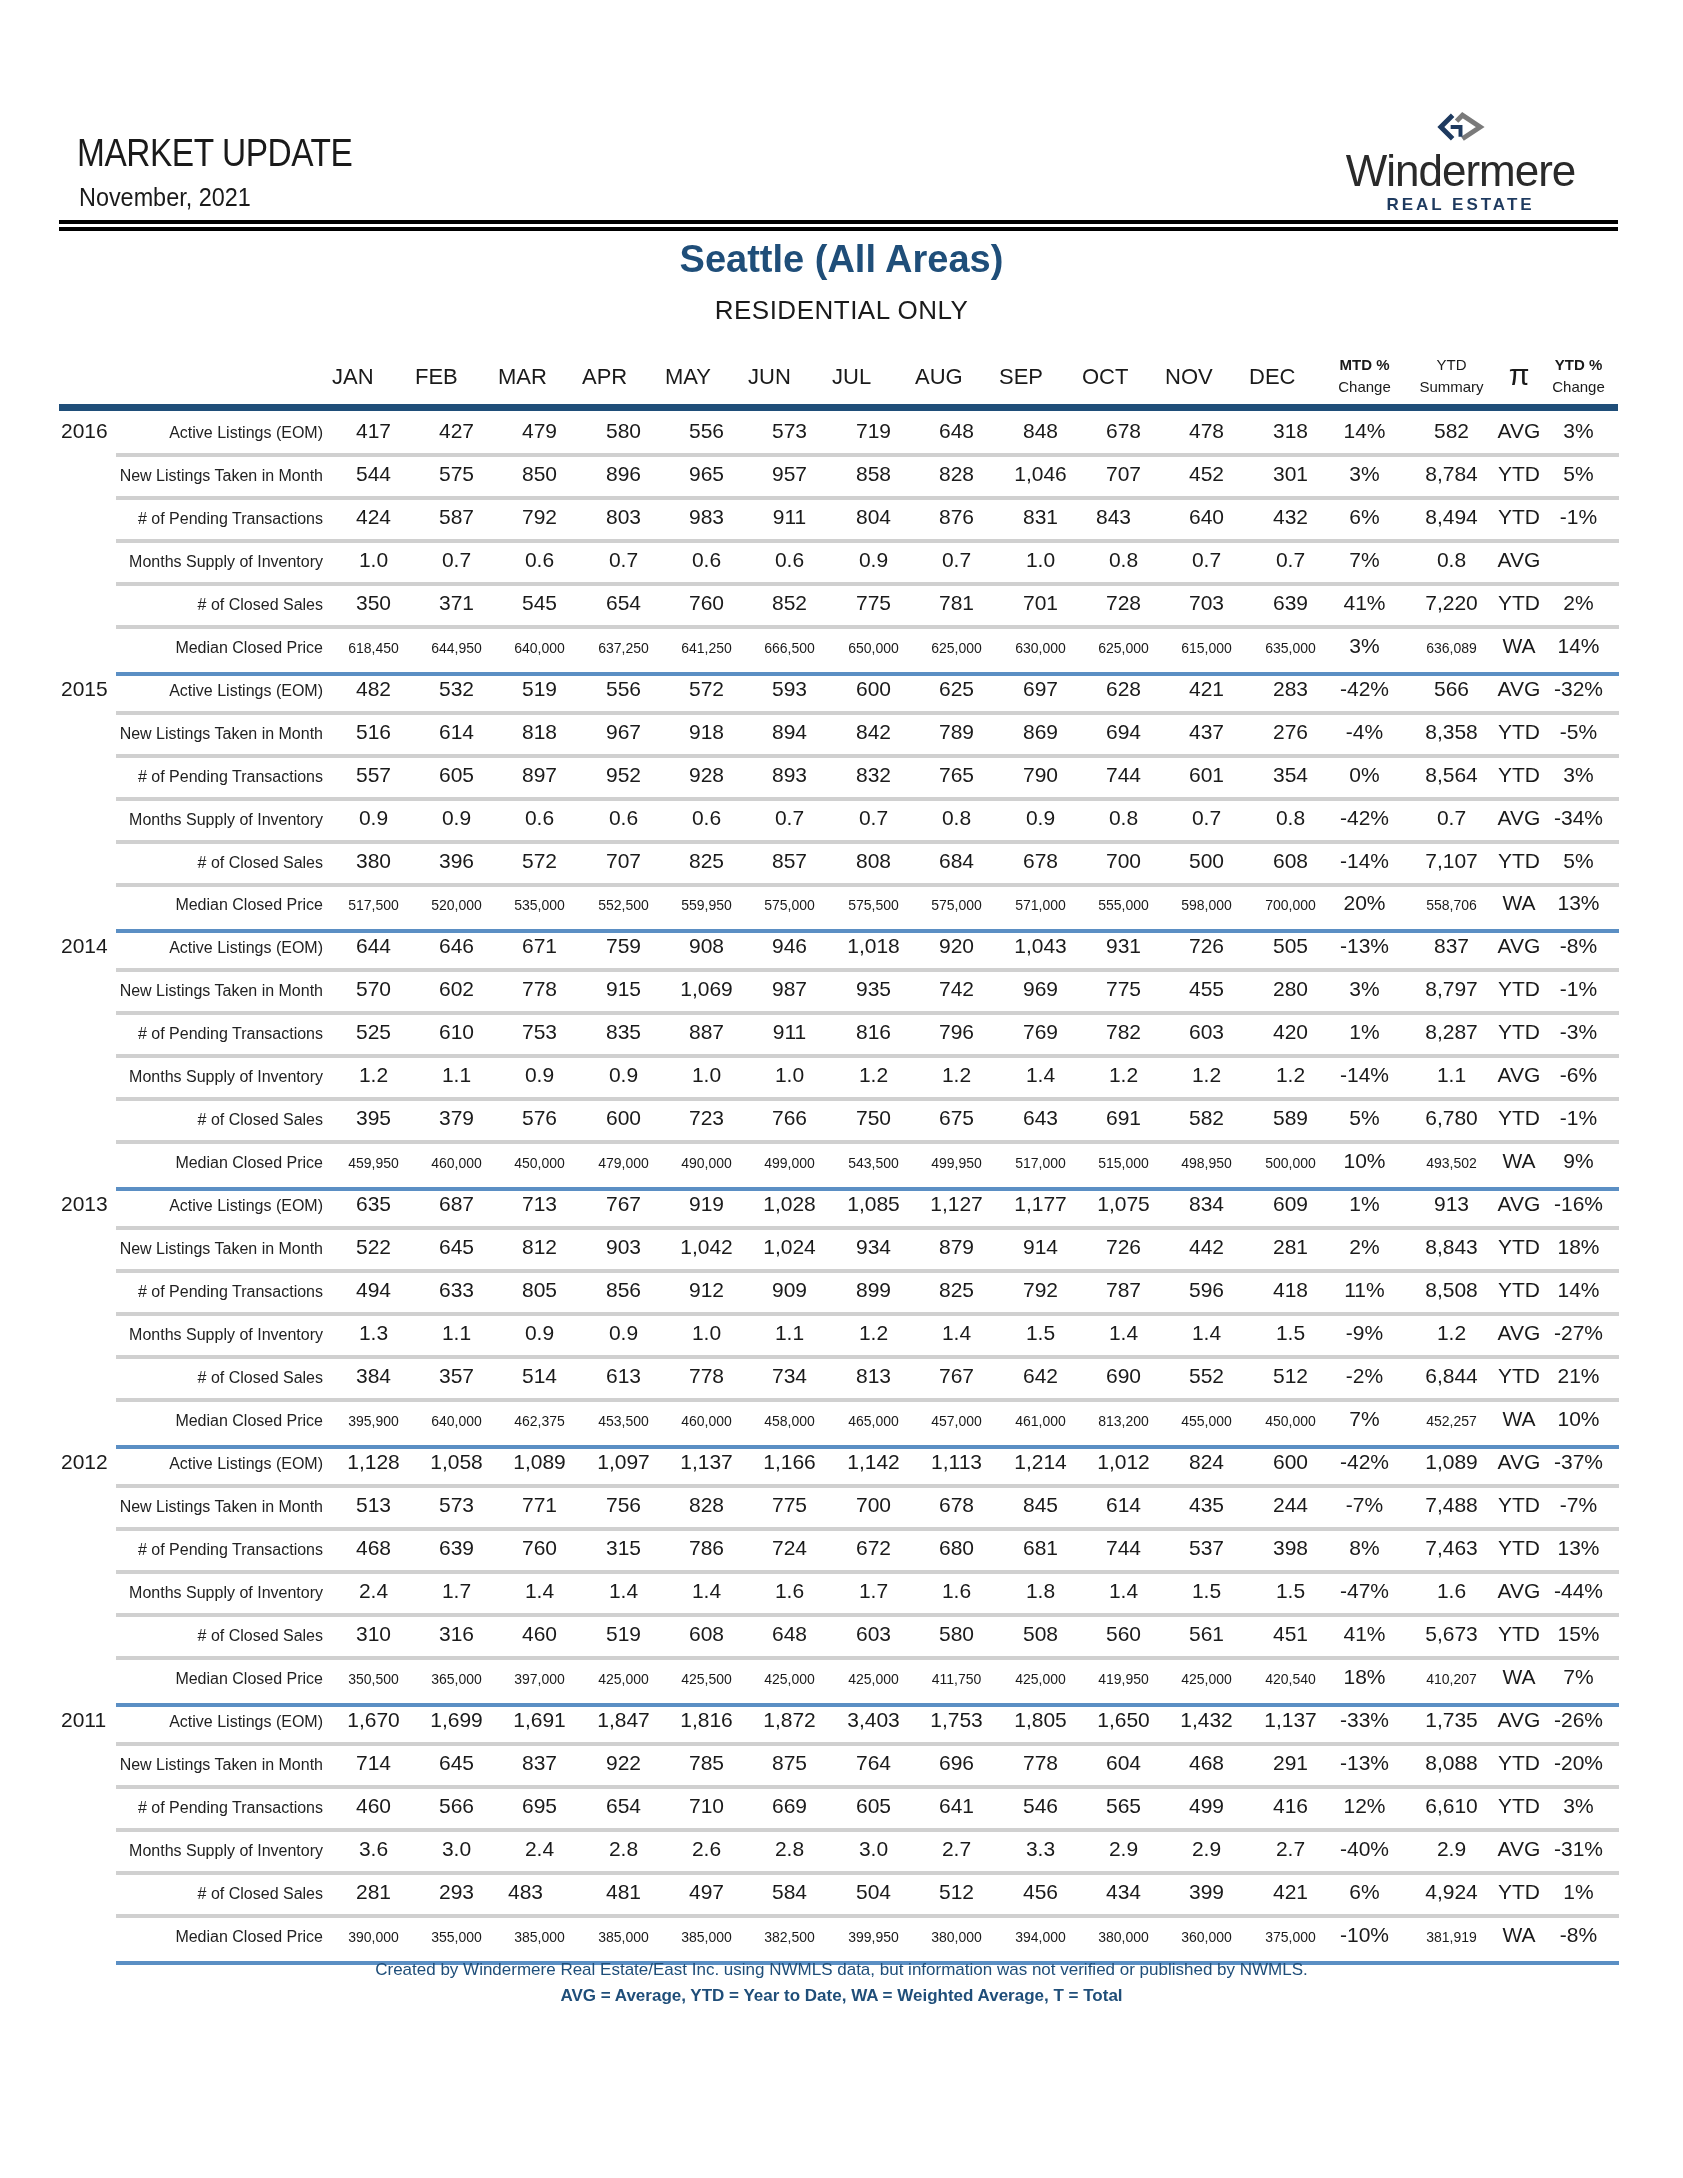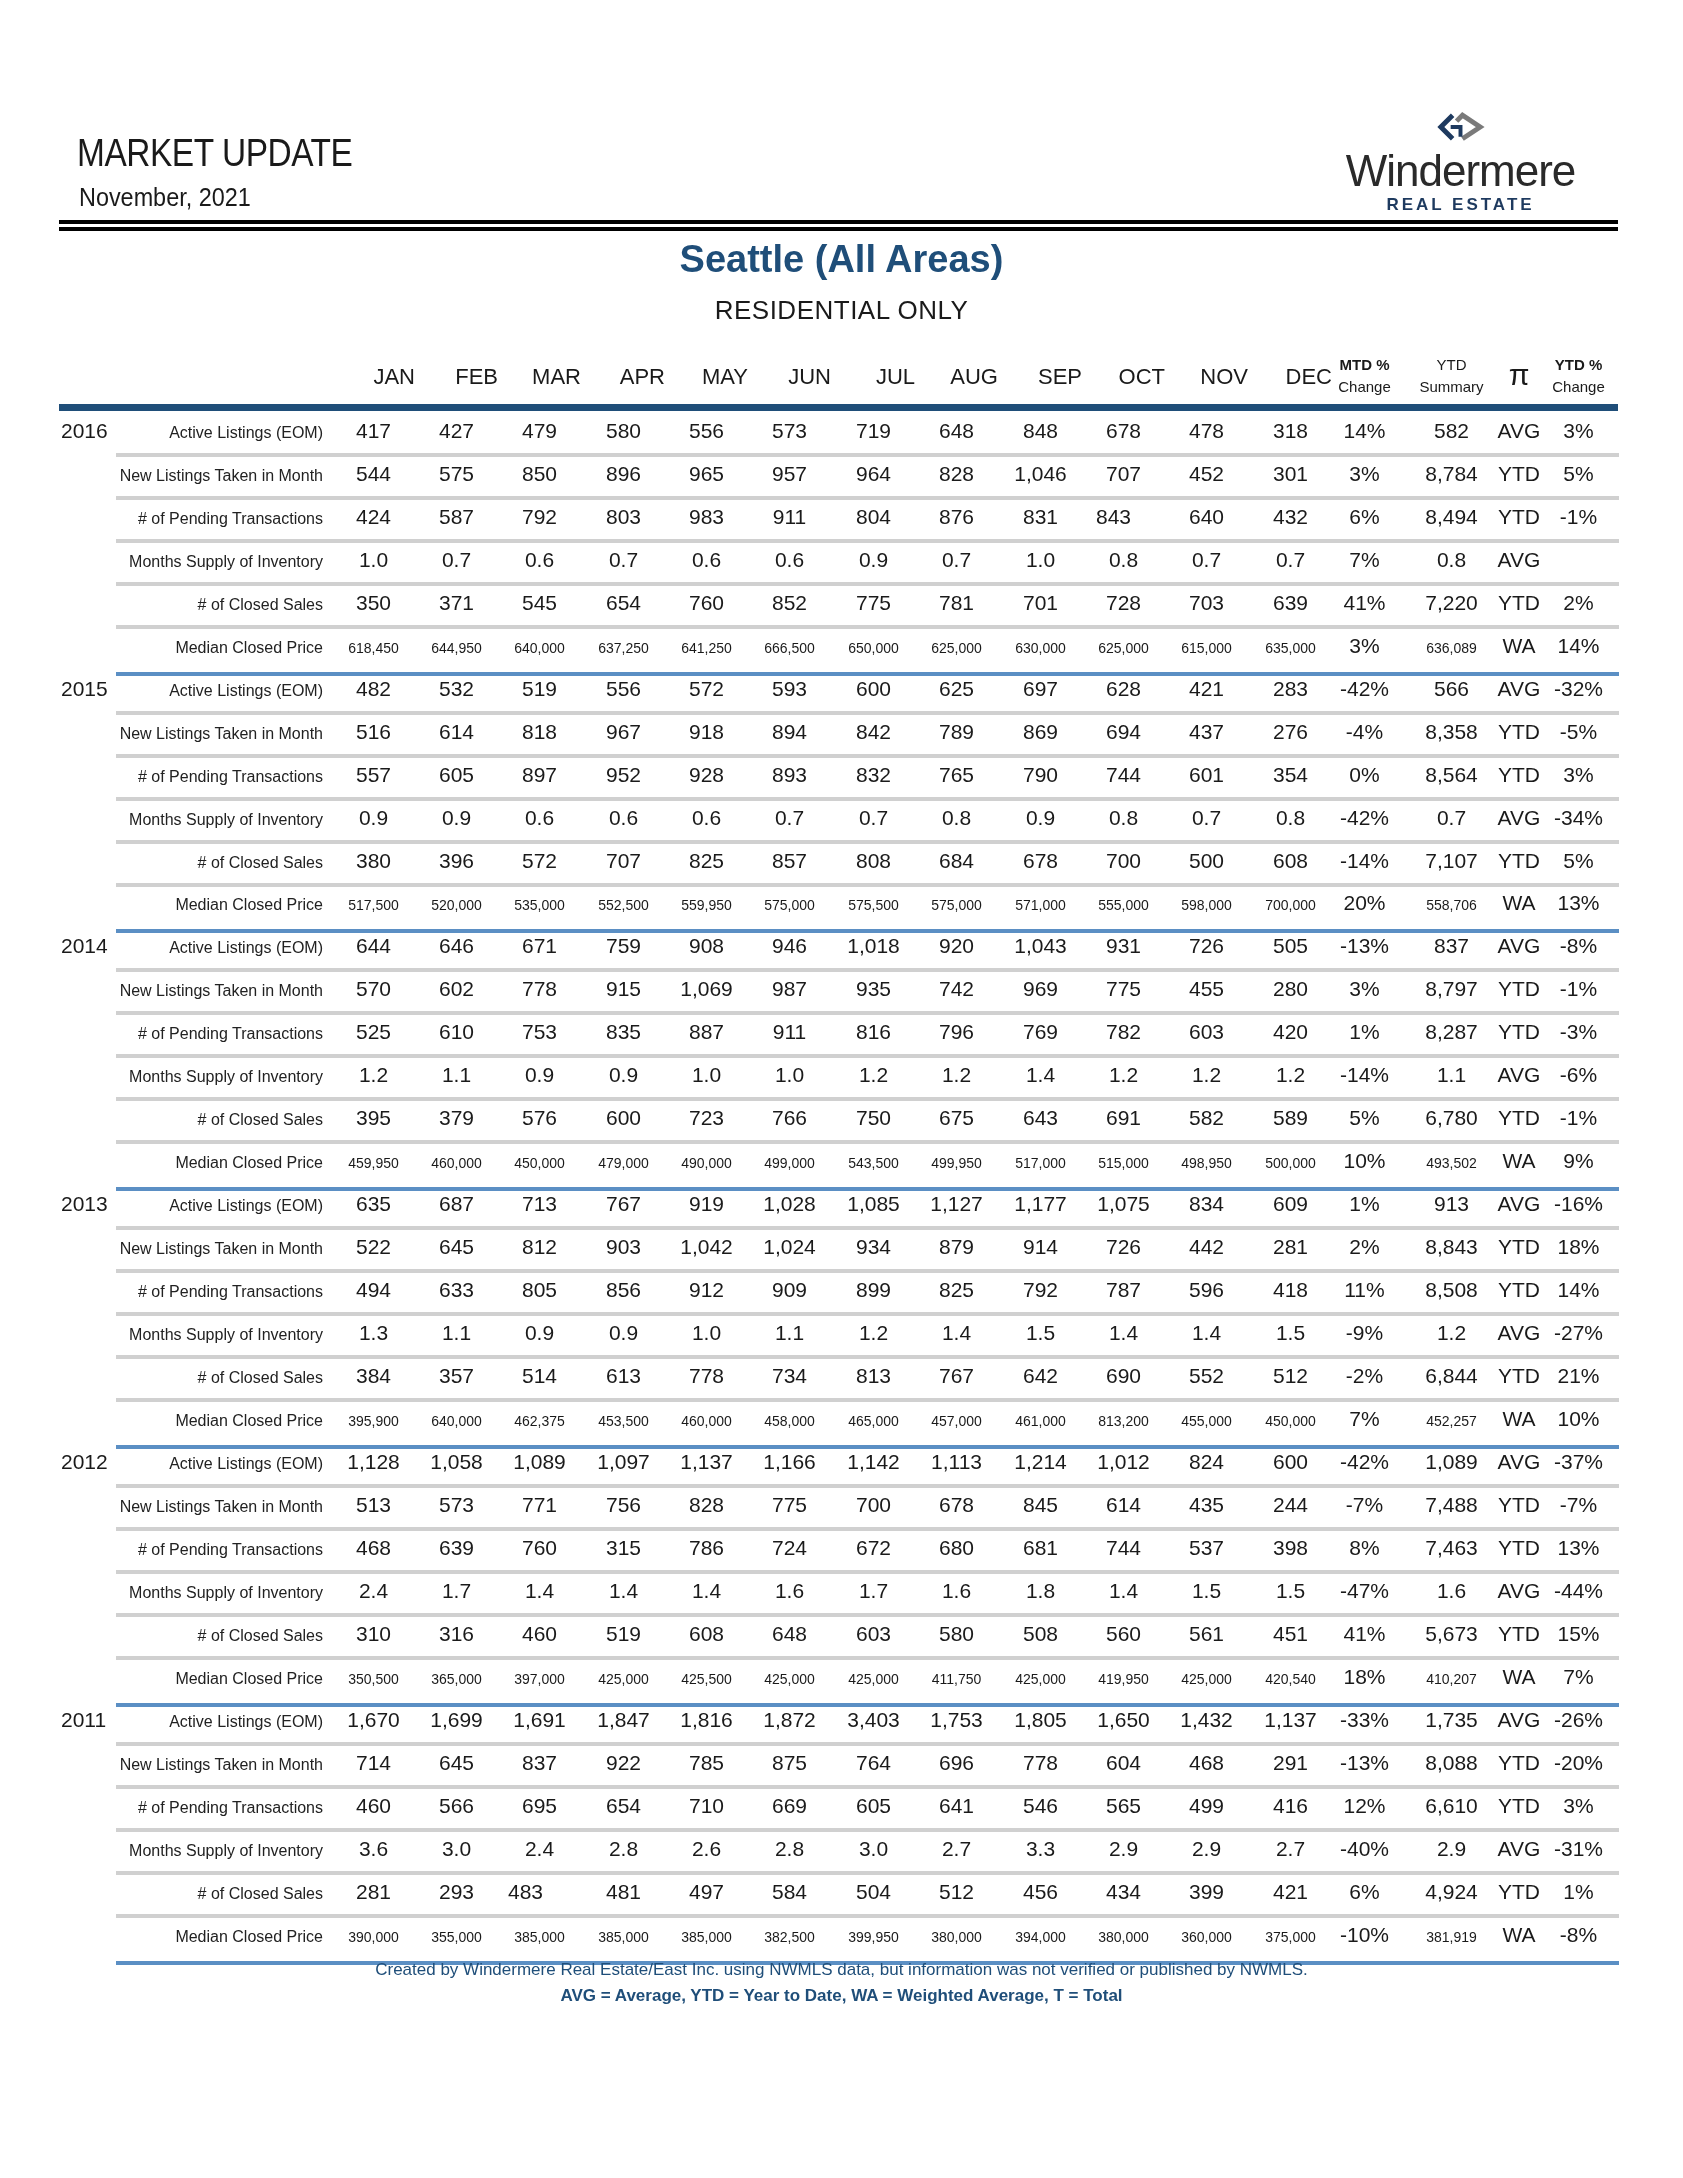--- a/index.html
+++ b/index.html
@@ -11,21 +11,21 @@
               transform:scaleX(0.9); transform-origin:left top; }
   .logo { position:absolute; left:1332px; top:111px; width:257px; height:105px; text-align:center; }
   .logo-mark { display:block; margin:0 auto; width:59px; height:34px; }
   .logo-word { font-size:44px; color:#2a2a2a; letter-spacing:-1px; line-height:44px; margin-top:4px; }
   .logo-sub { font-size:17px; color:#1e3a5f; letter-spacing:3px; font-weight:bold; margin-top:2px; }
   .rule-a { position:absolute; left:59px; width:1559px; top:220px; height:4px; background:#000; }
   .rule-b { position:absolute; left:59px; width:1559px; top:227px; height:4px; background:#000; }
   .area-title { position:absolute; left:0; width:1683px; top:238px; text-align:center;
                 font-size:38px; font-weight:bold; color:#1f4e79; }
   .area-sub { position:absolute; left:0; width:1683px; top:295px; text-align:center; font-size:26px; letter-spacing:0.5px; }
-  .mcol { position:absolute; top:364px; font-size:22px; text-align:right; width:83px; }
+  .mcol { position:absolute; top:364px; font-size:22px; text-align:left; width:83px; }
   .rh { position:absolute; text-align:center; font-size:15px; line-height:22px; }
   .rh b { font-weight:bold; }
   .pi { position:absolute; top:358px; left:1499px; width:40px; text-align:center; font-size:30px; }
   .head-bar { position:absolute; left:59px; width:1559px; top:404px; height:7px; background:#1f4e79; }
   .row { position:absolute; left:0; width:1683px; height:43px; }
   .year { position:absolute; left:61px; top:5px; font-size:21px; }
   .label { position:absolute; left:99px; width:224px; text-align:right; top:10px; font-size:16px; color:#222; }
   .cell { position:absolute; top:5px; width:83px; text-align:center; font-size:21px; }
   .cell.small { font-size:14px; top:11px; }
   .sep { position:absolute; left:116px; width:1503px; bottom:0; height:4px; background:#d0d0d0; }
@@ -108,21 +108,21 @@
       <div class="sep"></div>
     </div>
     <div class="row" style="top: 457px;">
       <div class="label">New Listings Taken in Month</div>
       <div class="cell" style="left:332px">544</div>
       <div class="cell" style="left:415px">575</div>
       <div class="cell" style="left:498px">850</div>
       <div class="cell" style="left:582px">896</div>
       <div class="cell" style="left:665px">965</div>
       <div class="cell" style="left:748px">957</div>
-      <div class="cell" style="left:832px">964</div>
+      <div class="cell" style="left:832px">858</div>
       <div class="cell" style="left:915px">828</div>
       <div class="cell" style="left:999px">1,046</div>
       <div class="cell" style="left:1082px">707</div>
       <div class="cell" style="left:1165px">452</div>
       <div class="cell" style="left:1249px">301</div>
       <div class="cell" style="left:1325px;width:79px">3%</div>
       <div class="cell" style="left:1406px;width:91px">8,784</div>
       <div class="cell" style="left:1497px;width:44px">YTD</div>
       <div class="cell" style="left:1540px;width:77px">5%</div>
       <div class="sep"></div>

